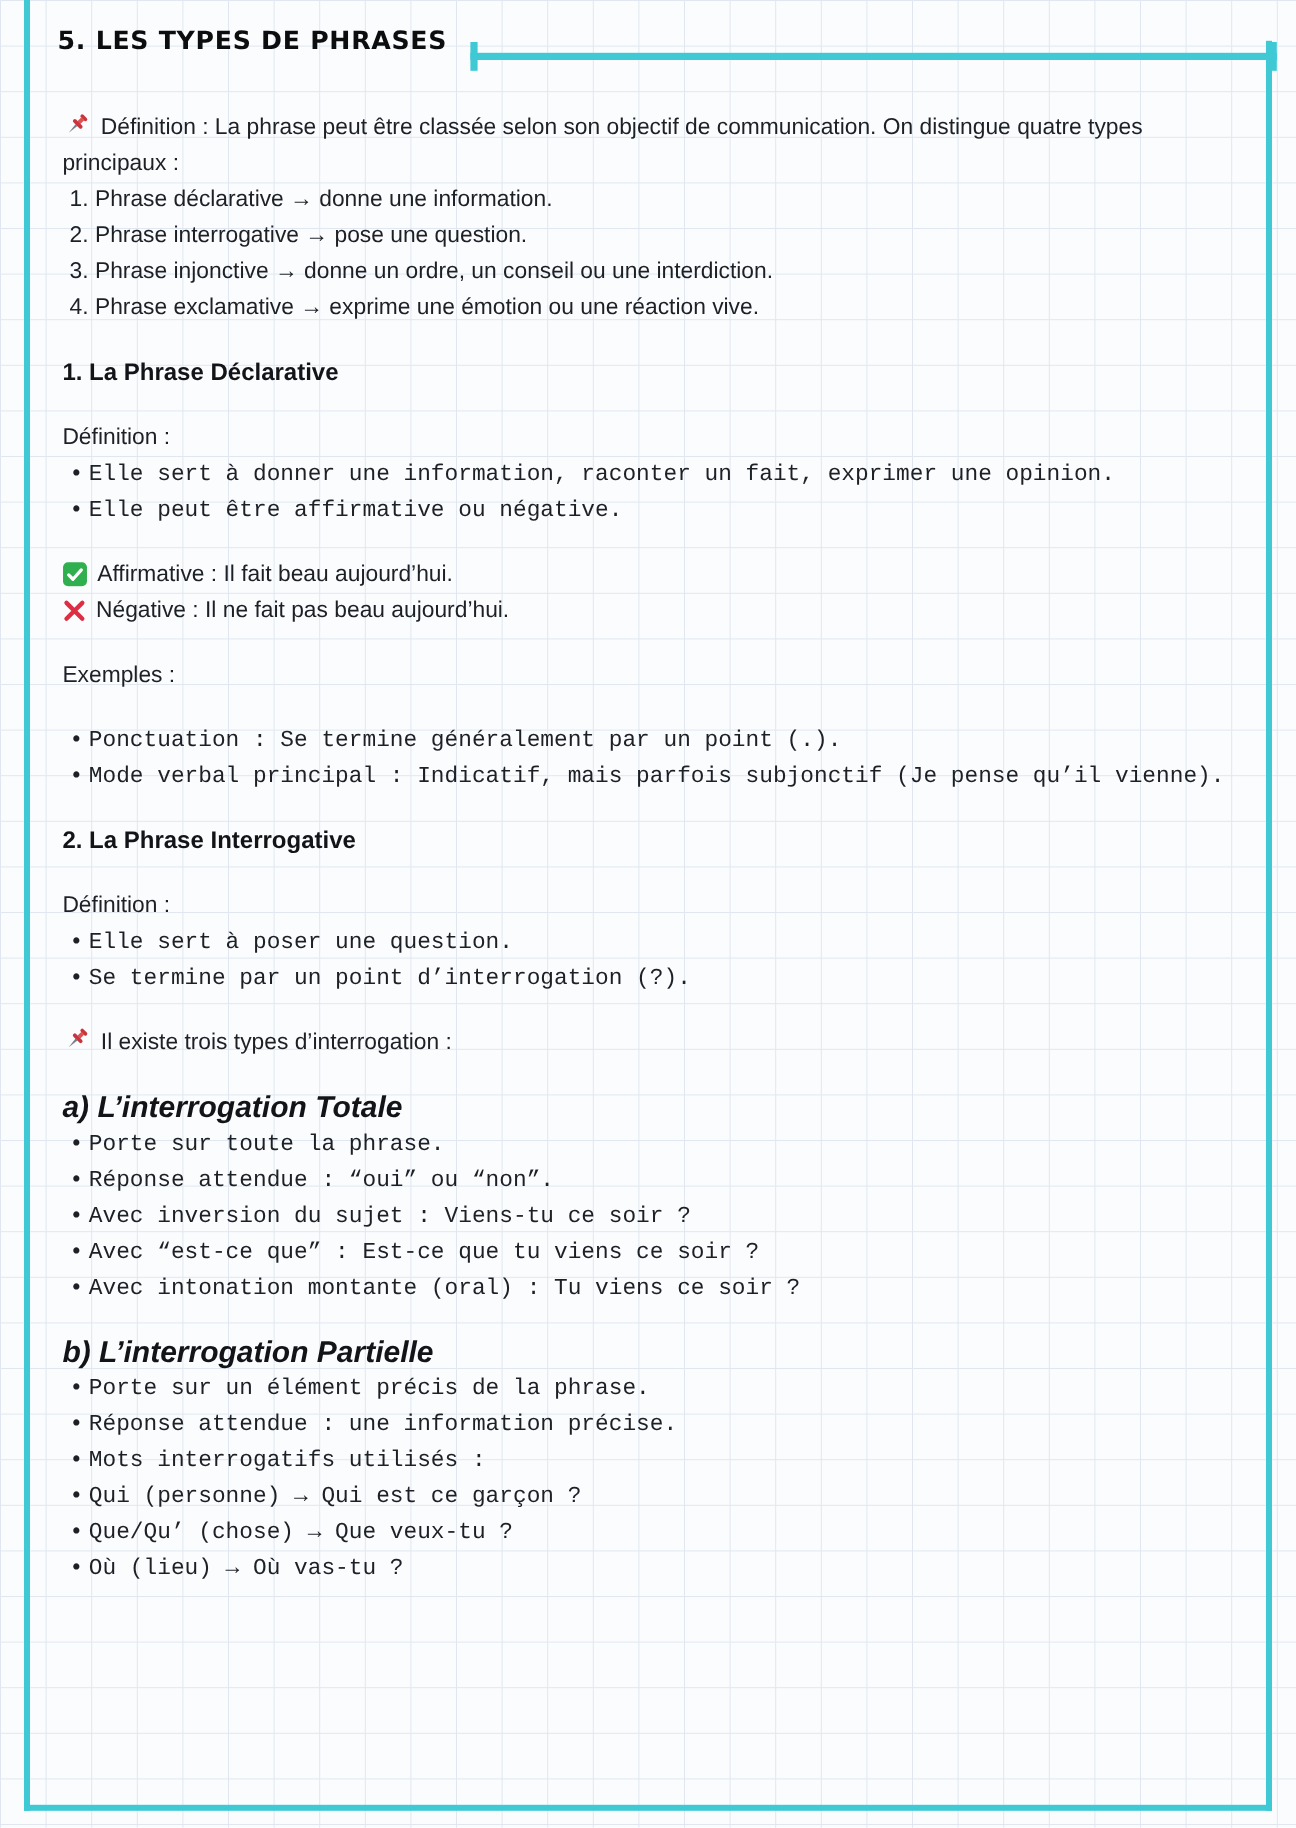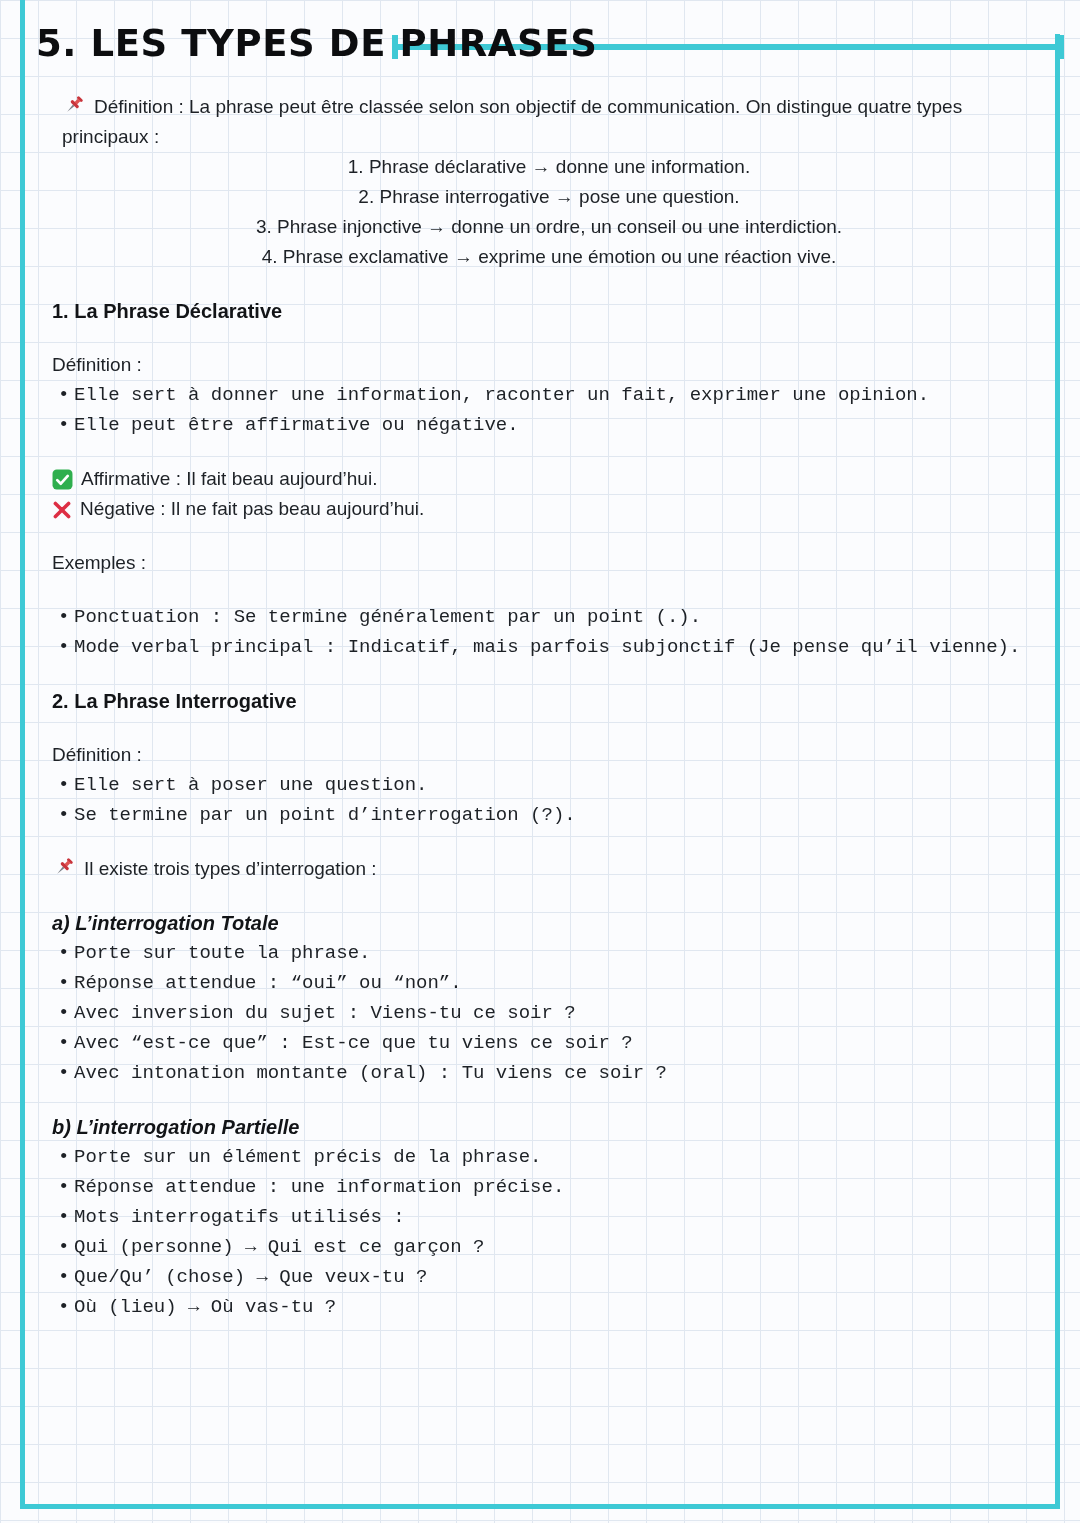--- a/index.html
+++ b/index.html
@@ -28,38 +28,38 @@
   }
   
   .frame-left{position:absolute;left:20px;top:0;width:5px;height:1509px;background:var(--accent);}
   .frame-right{position:absolute;left:1055px;top:34px;width:5px;height:1475px;background:var(--accent);}
   .frame-bottom{position:absolute;left:20px;top:1504px;width:1040px;height:5px;background:var(--accent);}
   .title-rule{position:absolute;left:392px;top:44px;width:672px;height:6px;background:var(--accent);}
   .title-rule .cap-left{position:absolute;left:0;top:-9px;width:6px;height:24px;background:var(--accent);}
   .title-rule .cap-right{position:absolute;right:0;top:-9px;width:6px;height:24px;background:var(--accent);}
 
   .title{
-    position:absolute;left:36px;top:22px;
+    position:absolute;left:48px;top:22px;
     font-family:"DejaVu Sans",sans-serif;
-    font-weight:700;font-size:37px;letter-spacing:.6px;color:#0c0d0f;
+    font-weight:700;font-size:21px;letter-spacing:.6px;color:#0c0d0f;
     white-space:nowrap;
   }
 
   .content{
     position:absolute;left:52px;top:92px;width:978px;
     font-size:19px;line-height:30px;
   }
   .group{margin-top:24px;}
-  .group.first{margin-top:0;margin-left:10px;}
+  .group.first{margin-top:0;}
   .line{margin:0;}
-  .num-item{padding-left:6px;text-align:center;}
+  .num-item{padding-left:6px;}
   .bullet{position:relative;padding-left:22px;font-family:Liberation Mono, monospace;}
   .bullet::before{content:"\2022";position:absolute;left:6px;top:0;}
   .sec-heading{font-size:20px;font-weight:700;color:#121417;}
-  .sub-heading{font-size:20px;font-weight:700;font-style:italic;color:#121417;}
+  .sub-heading{font-size:25px;font-weight:700;font-style:italic;color:#121417;}
   .icon{display:inline-block;vertical-align:-5px;margin-right:8px;line-height:0;}
   .icon svg{display:block;}
 </style>
 </head>
 <body>
 
 <div class="page">
 
   <div class="frame-left"></div>
   <div class="frame-right"></div>

